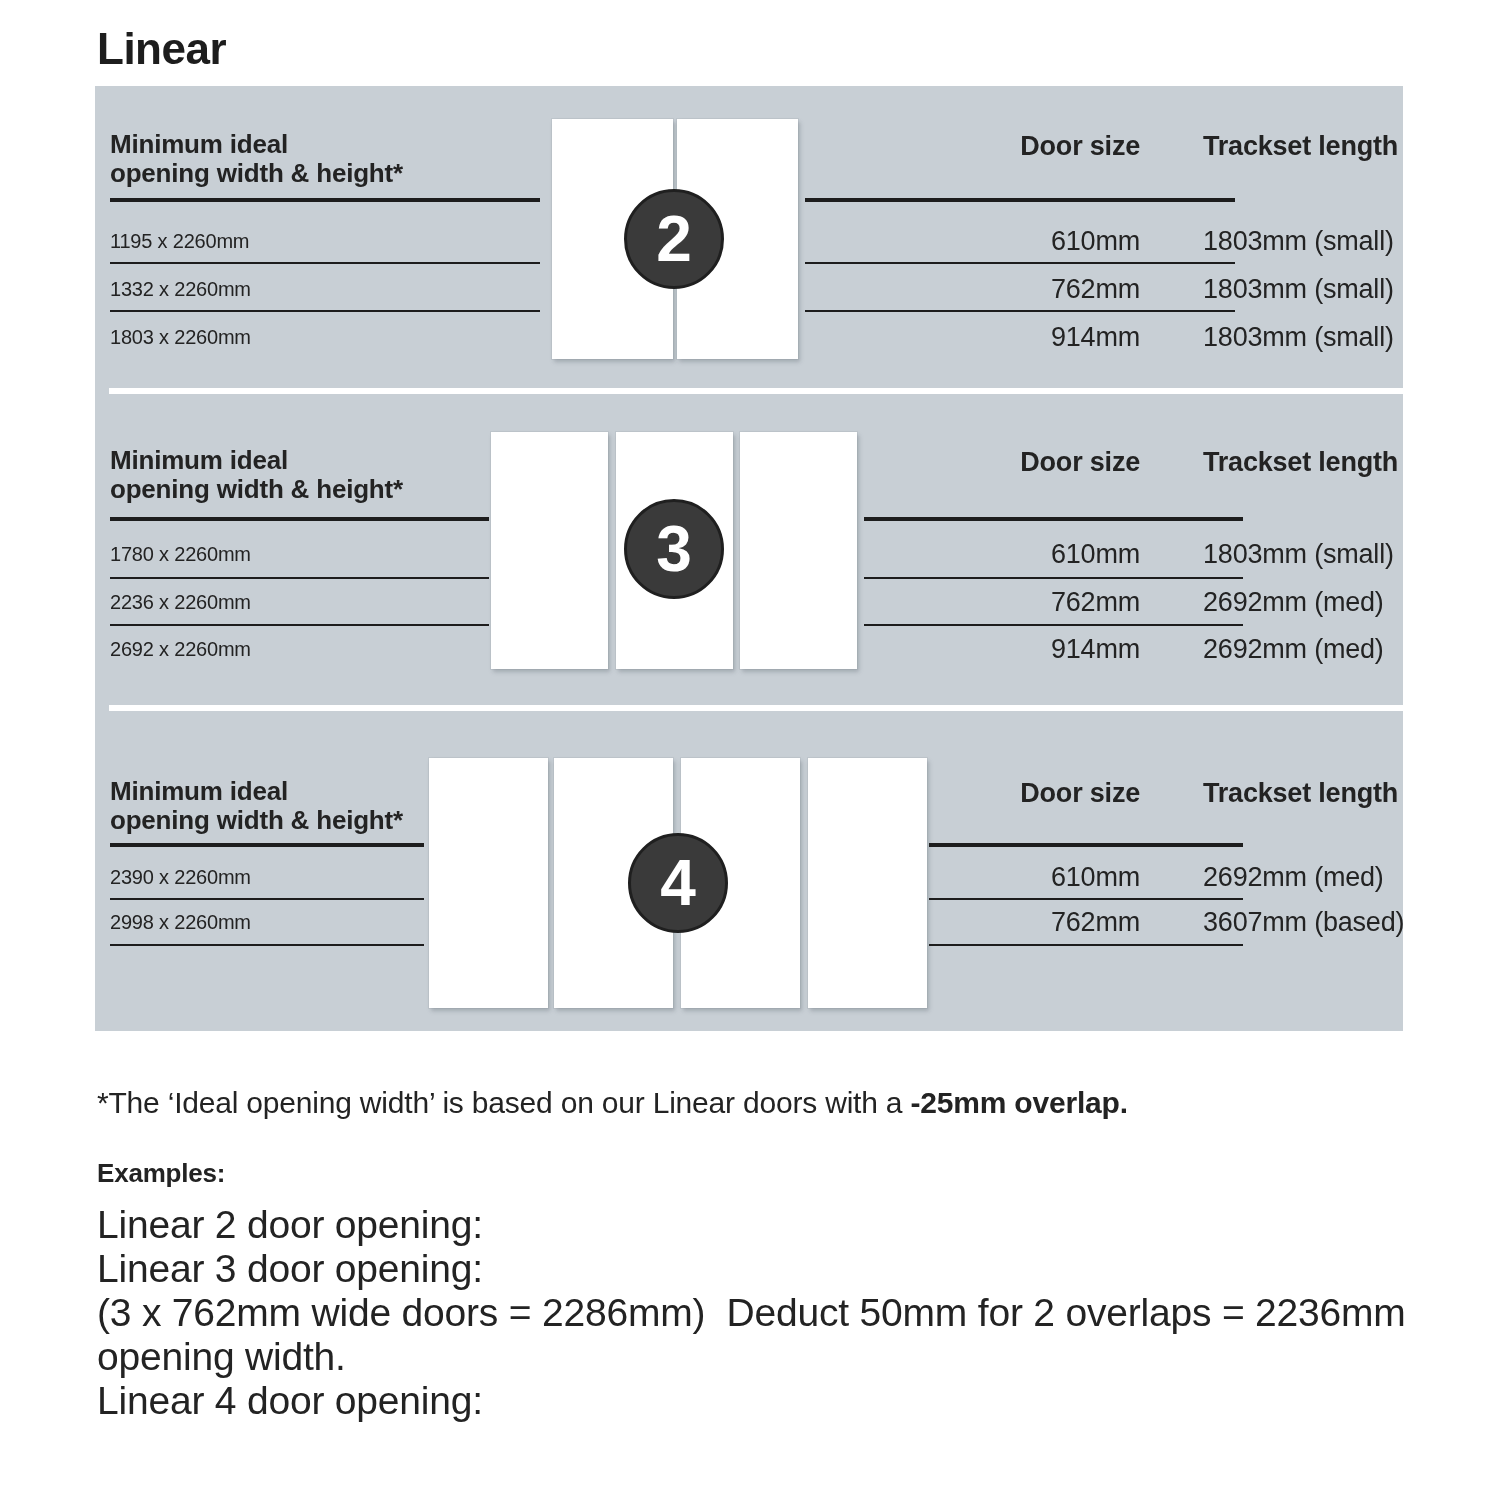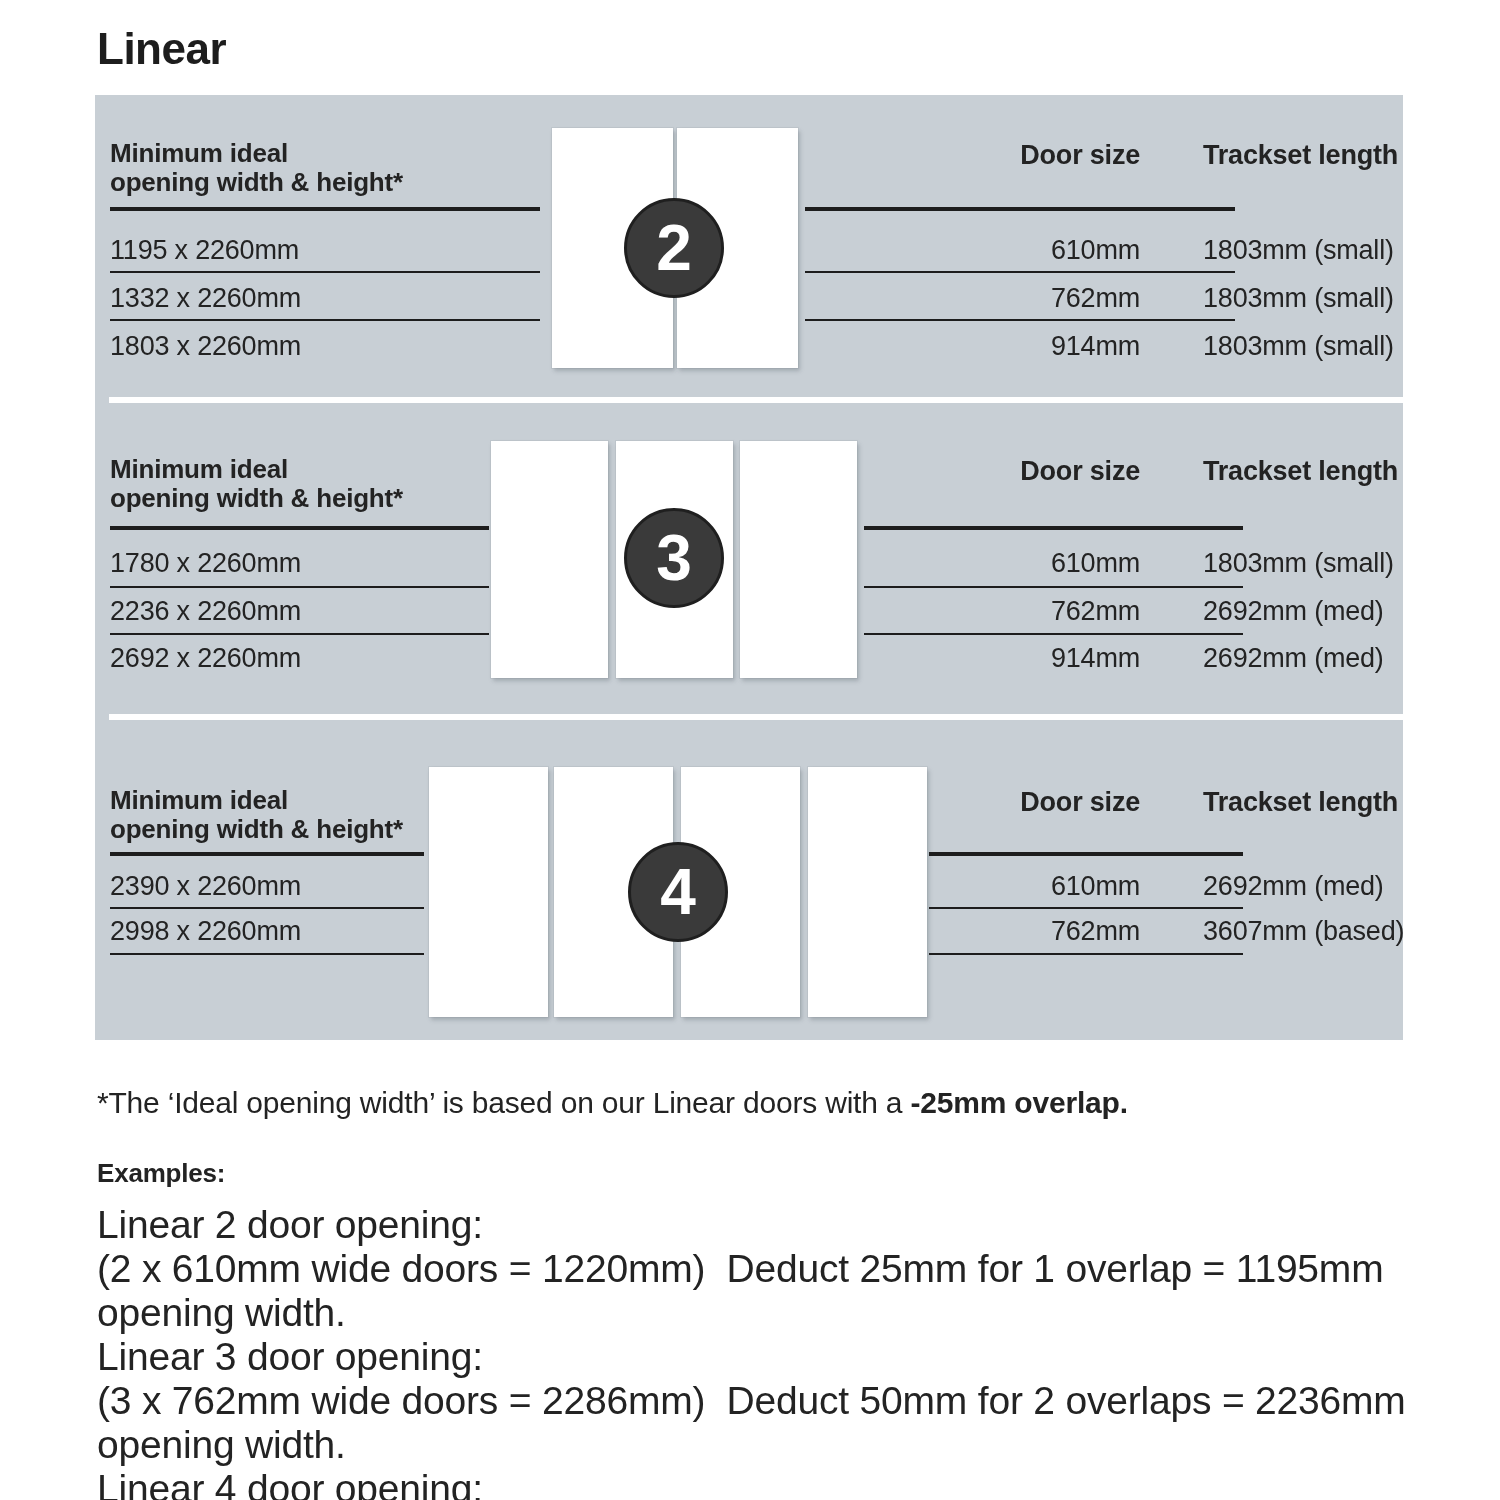--- a/index.html
+++ b/index.html
@@ -6,25 +6,25 @@
     --panel:#c8cfd5;
     --line:#1d1d1d;
     --txt:#232323;
     --badge:#3a3a3a;
   }
   *{box-sizing:border-box;margin:0;padding:0}
   html,body{width:1500px;height:1500px;background:#ffffff;
     font-family:"Liberation Sans", sans-serif;color:var(--txt);position:relative;overflow:hidden}
   .title{position:absolute;left:97px;top:24px;font-size:44px;font-weight:bold;
     letter-spacing:-0.5px;color:#1d1d1d}
-  .panel{position:absolute;left:95px;top:95px;width:1308px;height:945px;background:var(--panel)}
+  .panel{position:absolute;left:95px;top:86px;width:1308px;height:945px;background:var(--panel)}
 
   
   .lh{position:absolute;left:15px;font-size:26px;font-weight:bold;line-height:29px;letter-spacing:-0.2px}
-  .row{position:absolute;left:15px;font-size:27px;line-height:32px;letter-spacing:-0.2px}
+  .row{position:absolute;left:15px;font-size:20px;line-height:32px;letter-spacing:-0.2px}
   .thick{position:absolute;left:15px;height:4px;background:var(--line)}
   .thin{position:absolute;left:15px;height:2px;background:var(--line)}
   .rt{position:absolute}
   .rt .thick,.rt .thin{left:0;width:100%}
   .rt .hdr{position:absolute;font-size:27px;font-weight:bold;line-height:29px;letter-spacing:-0.2px;white-space:nowrap}
   .rt .cell{position:absolute;font-size:27px;line-height:32px;letter-spacing:-0.2px;white-space:nowrap}
   .rt .door{right:258px;text-align:right}
   .rt .track{left:calc(100% - 195px)}
 
   .divider{position:absolute;left:14px;right:0;height:6px;background:#ffffff}
@@ -188,17 +188,16 @@
   </div>
 
 </div>
 
 <p class="footnote"><span>*The ‘Ideal opening width’ is based on our Linear doors with a </span><b>-25mm overlap.</b></p>
 
 <h2 class="ex-head">Examples:</h2>
 
 <div class="ex-lines">
   <div>Linear 2 door opening:</div>
-  <div>(2 x 610mm wide doors = 1220mm)  Deduct 25mm for 1 overlap = 1195mm opening width.</div>
   <div>Linear 3 door opening:</div>
   <div>(3 x 762mm wide doors = 2286mm)  Deduct 50mm for 2 overlaps = 2236mm opening width.</div>
   <div>Linear 4 door opening:</div>
 </div>
 
 </body></html>

